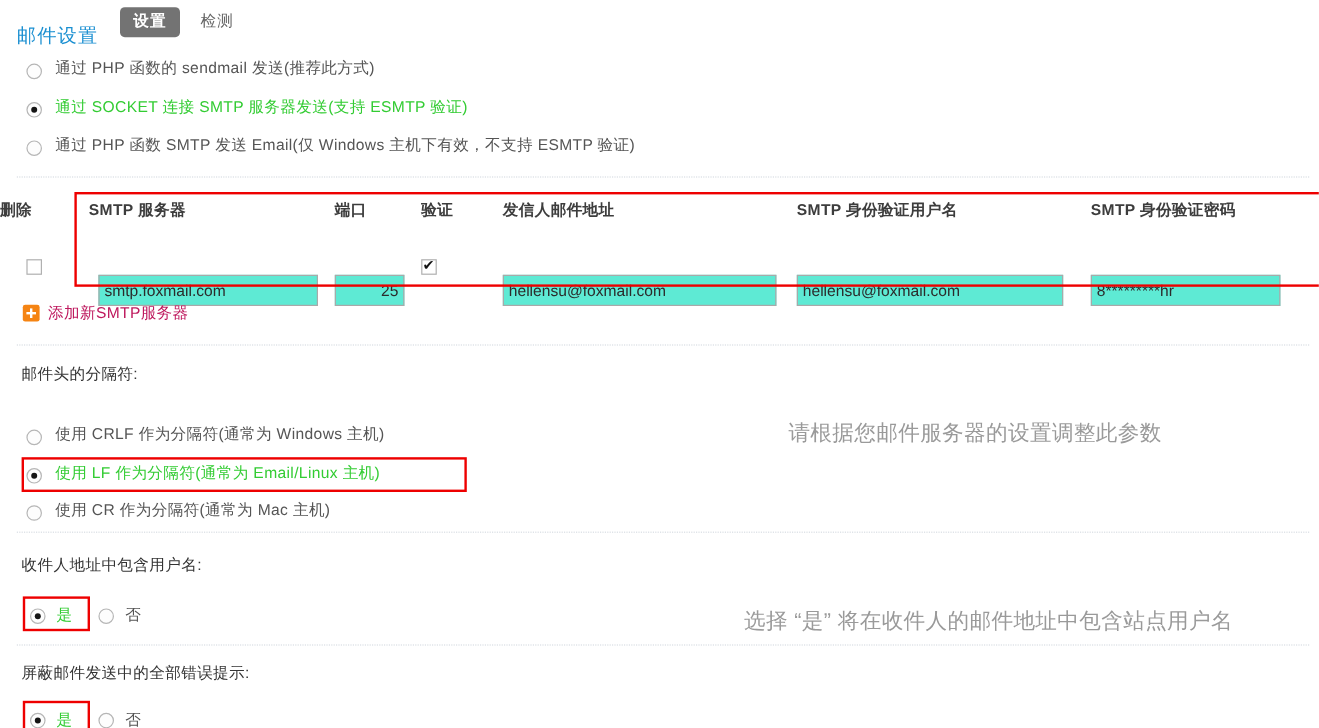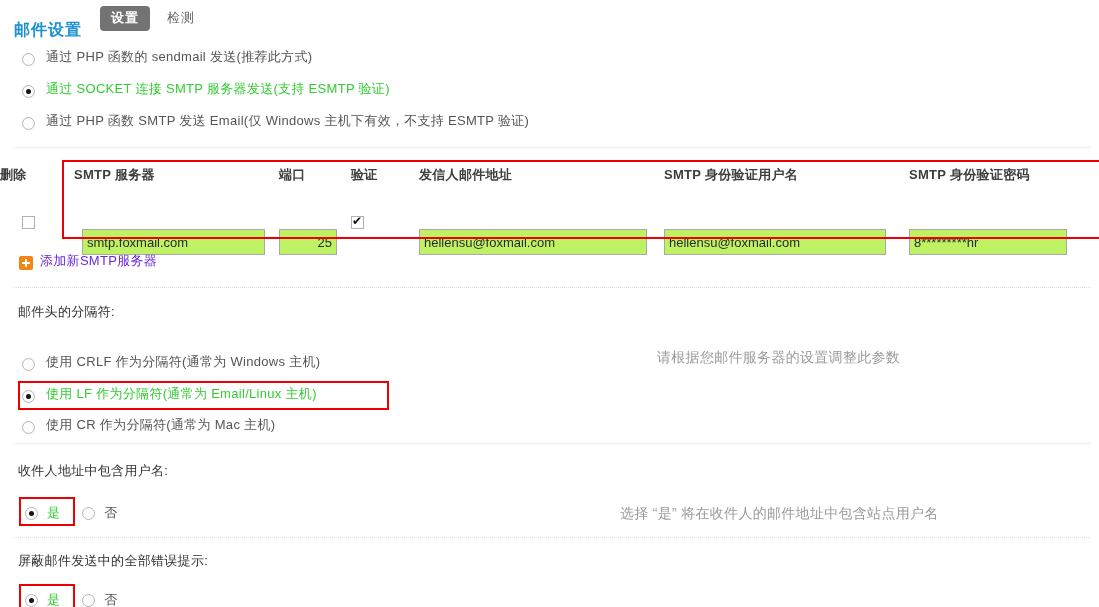--- a/index.html
+++ b/index.html
@@ -21,21 +21,21 @@
   .header {
     position: absolute;
     left: 0; top: 0;
     height: 36px;
     display: flex;
     align-items: center;
     padding-left: 14px;
   }
   .page-title {
     color: #1a8fd1;
-    font-weight: bold;
+    font-weight: normal;
     font-size: 16px;
     letter-spacing: 1px;
     margin-right: 18px;
     margin-top: 24px;
   }
   .tab {
     font-size: 13px;
     padding: 3px 11px 4px 11px;
     margin-right: 6px;
     border-radius: 4px;
@@ -139,21 +139,21 @@
   .col-del   { width: 74px;  padding-left: 22px; }
   .col-host  { width: 205px; padding-left: 8px; }
   .col-port  { width: 72px;  padding-left: 0px; }
   .col-auth  { width: 68px;  padding-left: 0px; margin-left: 36px; }
   .col-from  { width: 245px; padding-left: 0px; }
   .col-user  { width: 245px; padding-left: 0px; }
   .col-pass  { width: 202px; padding-left: 0px; }
 
   .txt {
     border: 1px solid #a9a9a9;
-    background: #bef264;
+    background: #5eead4;
     height: 22px;
     font-family: "Liberation Sans", "DejaVu Sans", sans-serif;
     font-size: 13px;
     color: #2b2b2b;
     padding: 12px 4px;
     box-sizing: border-box;
     outline: none;
     margin-top: 36px;
   }
   .txt-host { width: 183px; }
@@ -172,22 +172,22 @@
   .redbox-table { left: 62px; top: 160px; width: 1045px; height: 79px; }
   .redbox-lf    { left: 18px; top: 381px; width: 371px; height: 29px; }
   .redbox-yes1  { left: 19px; top: 497px; width: 56px;  height: 29px; }
   .redbox-yes2  { left: 19px; top: 584px; width: 56px;  height: 29px; }
 
   
   .add-link {
     position: absolute;
     left: 19px; top: 252px;
     display: flex;
-    align-items: flex-end;
-    color: #6d28d9;
+    align-items: center;
+    color: #be185d;
     cursor: pointer;
     font-size: 13px;
     letter-spacing: .3px;
   }
   .plus-icon {
     width: 14px; height: 14px;
     background: #f58413;
     border-radius: 2px;
     position: relative;
     margin-right: 7px;
@@ -208,21 +208,21 @@
     font-weight: normal;
     font-size: 13px;
     color: #333333;
     letter-spacing: .3px;
   }
 
   
   .hint {
     position: absolute;
     color: #9a9a9a;
-    font-size: 14px;
+    font-size: 18px;
     letter-spacing: .3px;
     white-space: nowrap;
   }
 
   
   .yesno {
     position: absolute;
     display: flex;
     align-items: center;
     white-space: nowrap;

